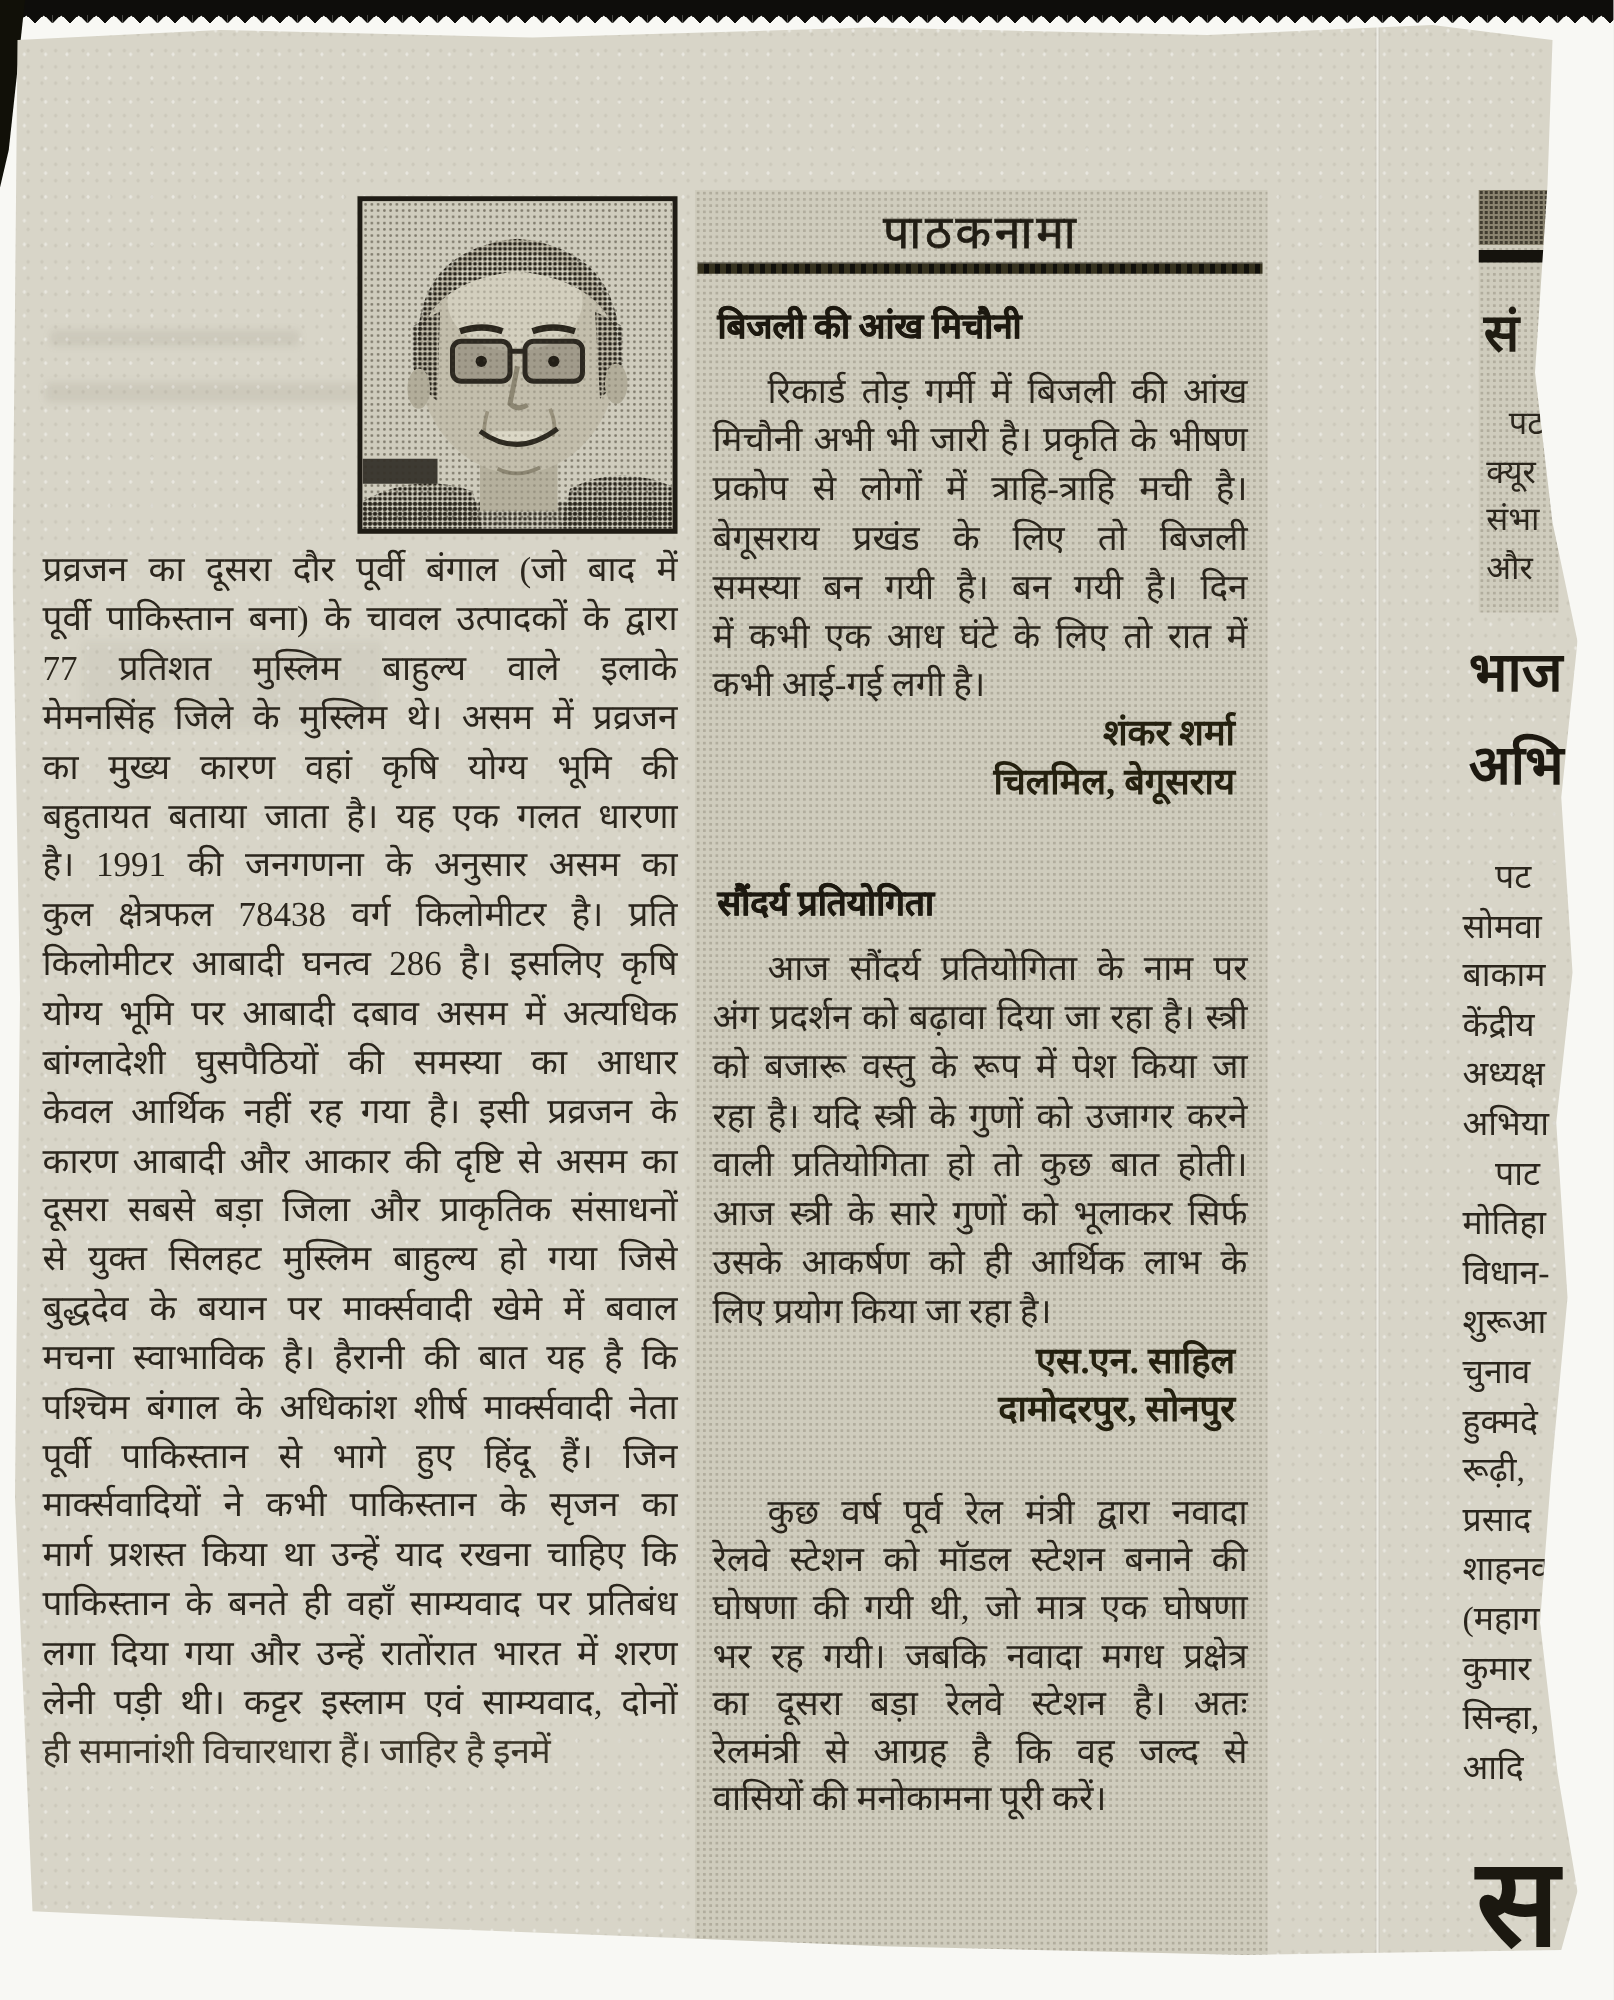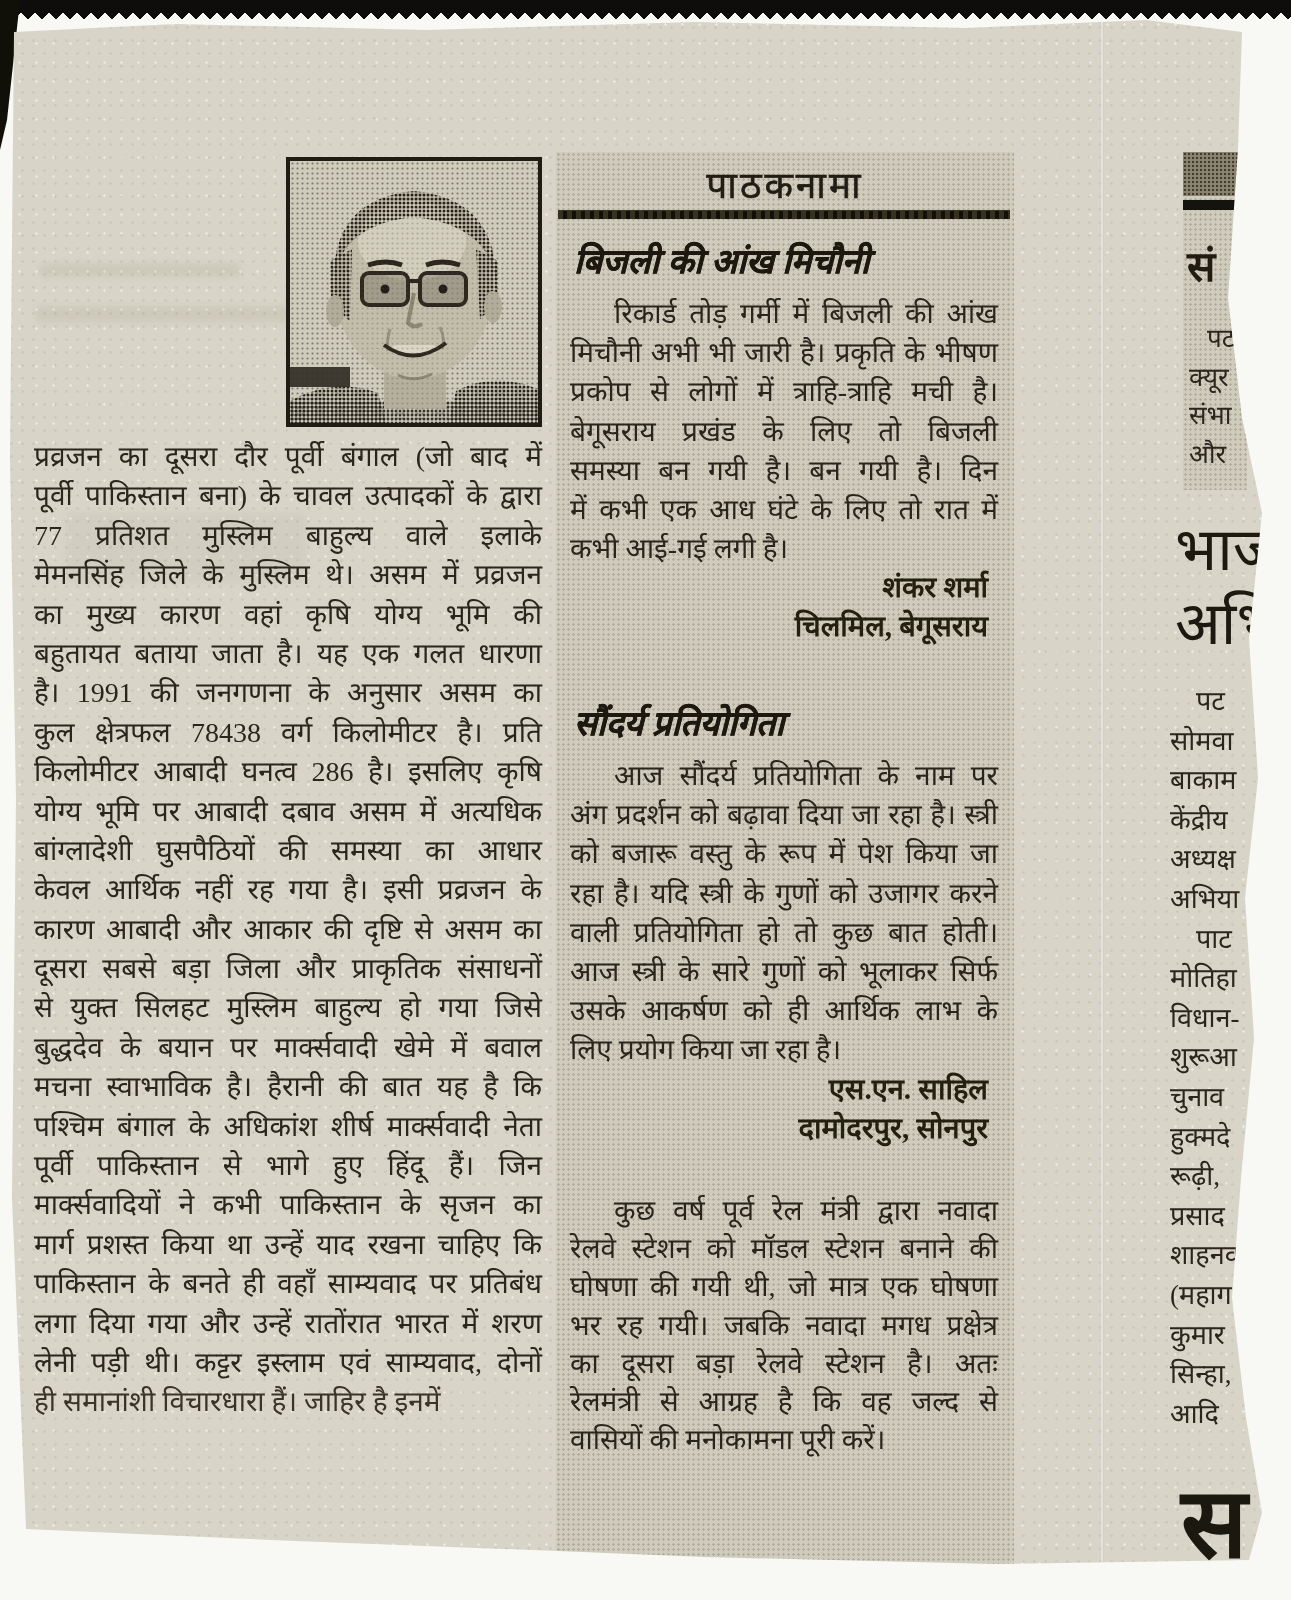--- a/index.html
+++ b/index.html
@@ -39,38 +39,38 @@
   .left-col .jline:last-child{text-align-last:left;color:#3a3428;}
   
   .mid-col{position:absolute;left:550px;top:144px;width:458px;height:1414px;background:#cfccbd;
     background-image:radial-gradient(rgba(70,62,46,.22) 1px,transparent 1.45px);background-size:5px 5px;}
   .masthead{position:absolute;left:0;top:6px;width:100%;text-align:center;font-size:37px;font-weight:normal;
     letter-spacing:3px;color:#211d14;-webkit-text-stroke:.6px #211d14;}
   .masthead-rule{position:absolute;left:2px;top:58px;width:452px;height:8px;
     background:repeating-linear-gradient(90deg,#36321f 0 5px,#11100b 5px 9px);border-top:1px solid #3c382c;}
   .letter{position:absolute;left:0;width:100%;}
   .letter-0{top:84px;}.letter-1{top:546px;}.letter-2{top:1040px;}
-  .letter h2{margin:0 0 6px 18px;font-size:34px;line-height:52px;font-weight:bold;color:#1d1910;font-style:italic;
+  .letter h2{margin:0 0 6px 18px;font-size:28px;line-height:52px;font-weight:bold;color:#1d1910;
     -webkit-text-stroke:.4px #1d1910;}
   .letter-body{margin:0 16px 0 14px;font-size:28px;}
   .letter-body .jline{line-height:39.2px;height:39.2px;}
   .letter-2 .letter-body .jline{line-height:38.2px;height:38.2px;}
   .letter-body .jline:first-child{text-indent:44px;}
   .letter-body .jline:last-child{text-align-last:left;}
   .sig-name,.sig-place{text-align:right;padding-right:26px;font-weight:bold;font-size:29px;line-height:39px;color:#24200f;}
   
   .right-strip{position:absolute;left:1177px;top:144px;width:64px;height:338px;background:#cfccbd;
     background-image:radial-gradient(rgba(70,62,46,.22) 1px,transparent 1.45px);background-size:5px 5px;}
   .r-block{position:absolute;left:0;top:0;width:56px;height:44px;background:#8a8470;
     background-image:radial-gradient(rgba(25,22,14,.65) 1.2px,transparent 1.6px);background-size:4px 4px;}
   .r-bar{position:absolute;left:0;top:48px;width:60px;height:10px;background:#15130d;}
   .r-masthead{position:absolute;left:4px;top:84px;font-size:42px;font-weight:bold;color:#201c12;}
   .r-lines{position:absolute;left:6px;top:168px;width:80px;font-size:26px;line-height:38.6px;color:#2b261d;white-space:nowrap;}
   .r-lines .rline:first-child{padding-left:18px;}
-  .r-headline{position:absolute;left:1169px;font-size:60px;font-weight:normal;color:#1d1910;white-space:nowrap;}
+  .r-headline{position:absolute;left:1169px;font-size:44px;font-weight:bold;color:#1d1910;white-space:nowrap;}
   .r-h1{top:498px;}.r-h2{top:572px;}
   .r-body{position:absolute;left:1164px;top:674px;width:110px;font-size:27px;line-height:39.6px;
     color:#2b261d;white-space:nowrap;}
   .r-body .rline:nth-child(1),.r-body .rline:nth-child(7){padding-left:26px;}
   .r-big{position:absolute;left:1175px;top:1466px;font-size:98px;line-height:100px;font-weight:bold;color:#1b1810;}
   .rline{display:block;}
 </style>
 </head>
 <body>
 

